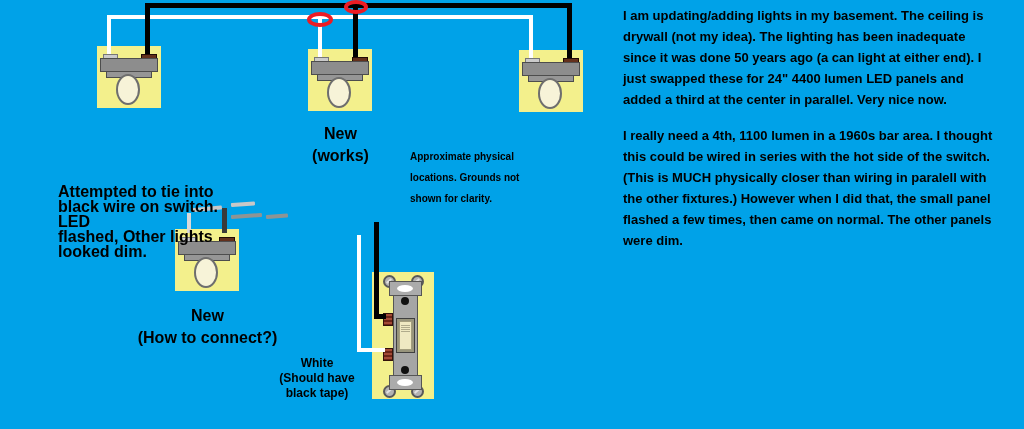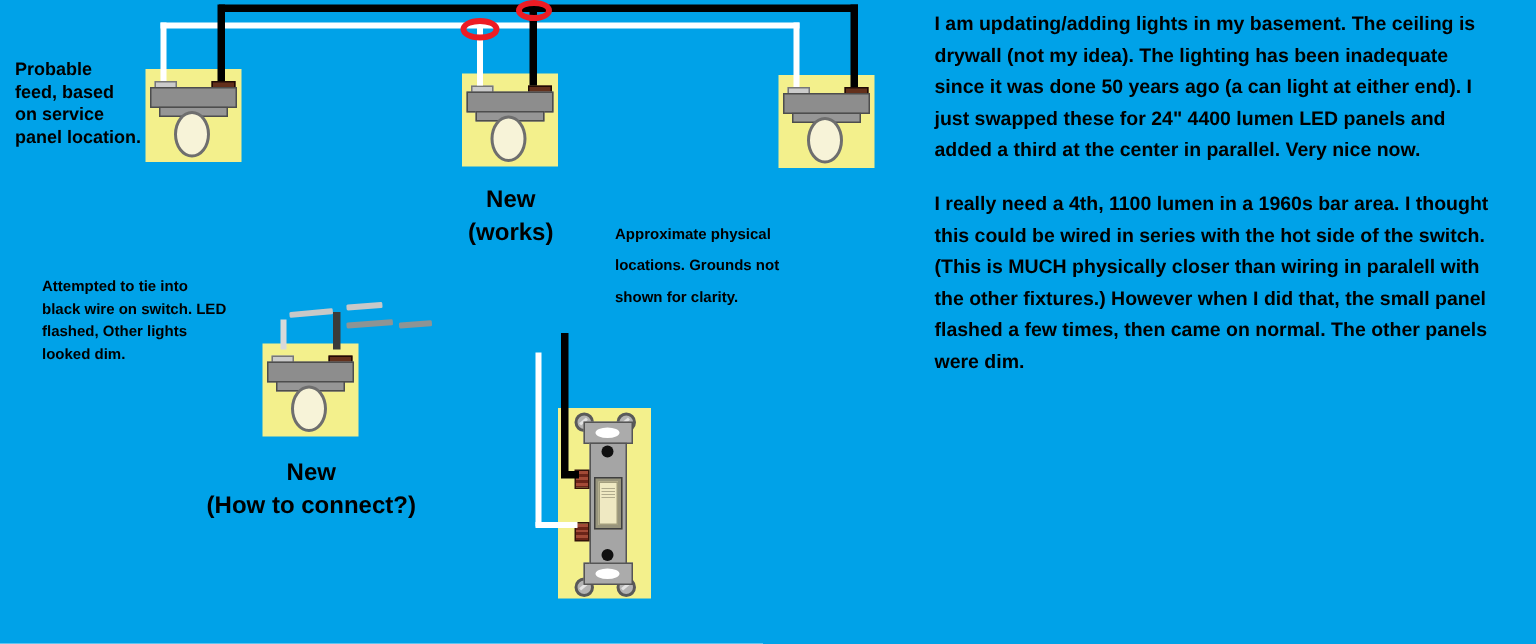--- a/index.html
+++ b/index.html
@@ -38,21 +38,21 @@
   .sw-hole{position:absolute; left:29px; width:8px; height:8px; background:#101010; border-radius:50%;}
   .sw-recess{position:absolute; left:24px; top:46px; width:19px; height:35px; background:#97947c; border:1px solid #3f3f3f; box-sizing:border-box;}
   .sw-toggle{position:absolute; left:2px; top:2px; width:13px; height:29px; background:#efe9c2; border:1px solid #a39e7e; box-sizing:border-box;}
   .sw-ridges{position:absolute; left:1px; top:3px; width:9px; height:7px;
     background:repeating-linear-gradient(0deg,#b0ab8c 0px,#b0ab8c 1px,#efe9c2 1px,#efe9c2 2px);}
   .sw-term{position:absolute; left:11px; width:10px; height:13px; border:1px solid #33120a; box-sizing:border-box;
     background:repeating-linear-gradient(180deg,#a34a36 0px,#a34a36 2px,#6b2418 2px,#6b2418 4px);}
   
   .lbl{position:absolute; white-space:pre-line; color:#000;}
   .lbl-probable{left:10px; top:39px; width:125px; font-size:12px; line-height:15px;}
-  .lbl-attempted{left:28px; top:184px; width:180px; font-size:10px; line-height:15px;}
+  .lbl-attempted{left:58px; top:184px; width:180px; font-size:16px; line-height:15px;}
   .lbl-new-works{left:298px; top:123px; width:85px; text-align:center; font-size:16px; line-height:22px;}
   .lbl-approx{left:410px; top:146px; width:175px; font-size:10px; line-height:21px;}
   .lbl-new-how{left:135px; top:305px; width:145px; text-align:center; font-size:16px; line-height:22px;}
   .lbl-white-tape{left:273px; top:356px; width:88px; text-align:center; font-size:12px; line-height:15px;}
   .narrative{left:607px; top:5px; width:418px; font-size:13px; line-height:21px;margin-left:16px;}
   .narrative .para{white-space:pre-line; margin:0;}
   .para1{margin-bottom:15px !important;}
   .para2{margin-bottom:16px !important;}
   .para3{margin-bottom:0 !important;}
   .question{color:#fff; white-space:pre-line; margin:0;}
@@ -132,35 +132,34 @@
     </div>
     <div class="sw-term" style="top:41px;"></div>
     <div class="sw-term" style="top:76px;"></div>
   </div>
 
   <div class="wire-b" style="left:374px; top:222px; width:5px; height:95px;"></div>
   <div class="wire-b" style="left:374px; top:314px; width:12px; height:5px;"></div>
   <div class="wire-w" style="left:357px; top:235px; width:4px; height:116px;"></div>
   <div class="wire-w" style="left:357px; top:348px; width:28px; height:4px;"></div>
 
-  <div class="lbl lbl-probable">Probable
-feed, based
-on service
-panel location.</div>
   <div class="lbl lbl-new-works">New
 (works)</div>
   <div class="lbl lbl-approx">Approximate physical
 locations. Grounds not
 shown for clarity.</div>
   <div class="lbl lbl-attempted">Attempted to tie into
 black wire on switch. LED
 flashed, Other lights
 looked dim.</div>
   <div class="lbl lbl-new-how">New
 (How to connect?)</div>
+  <div class="lbl lbl-white-tape">White
+(Should have
+black tape)</div>
 
   <div class="abs narrative">
     <p class="para para1">I am updating/adding lights in my basement. The ceiling is
 drywall (not my idea). The lighting has been inadequate
 since it was done 50 years ago (a can light at either end).  I
 just swapped these for 24" 4400 lumen LED panels and
 added a third at the center in parallel. Very nice now.</p>
     <p class="para para3">I really need a 4th, 1100 lumen in a 1960s bar area. I thought
 this could be wired in series with the hot side of the switch.
 (This is MUCH physically closer than wiring in paralell with

